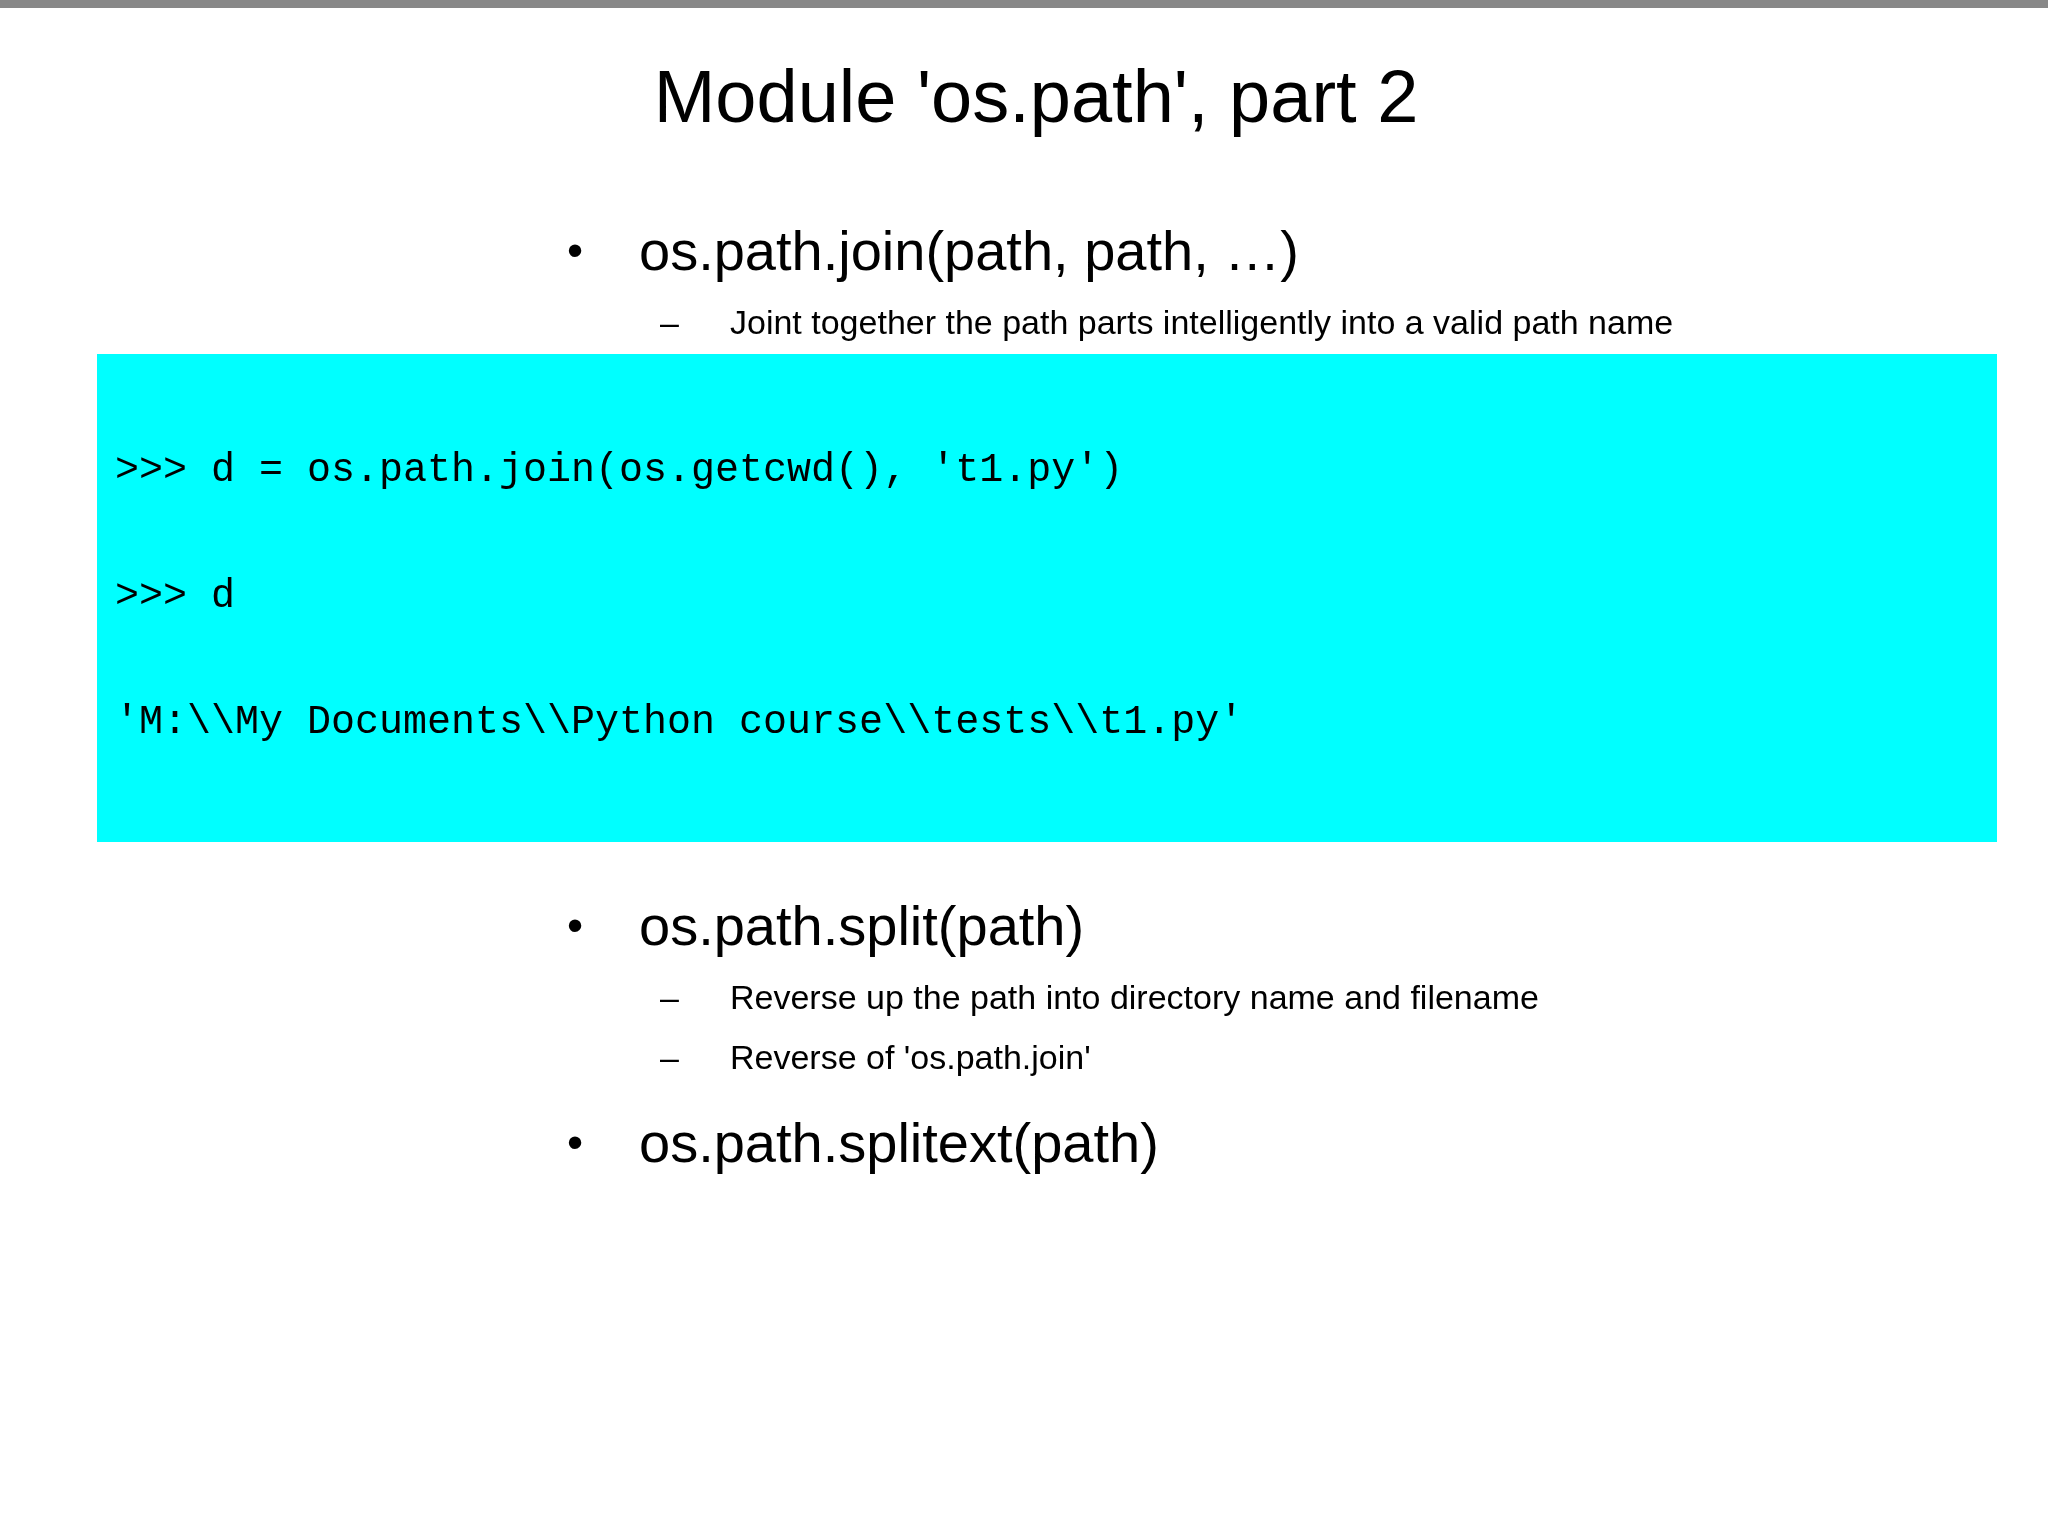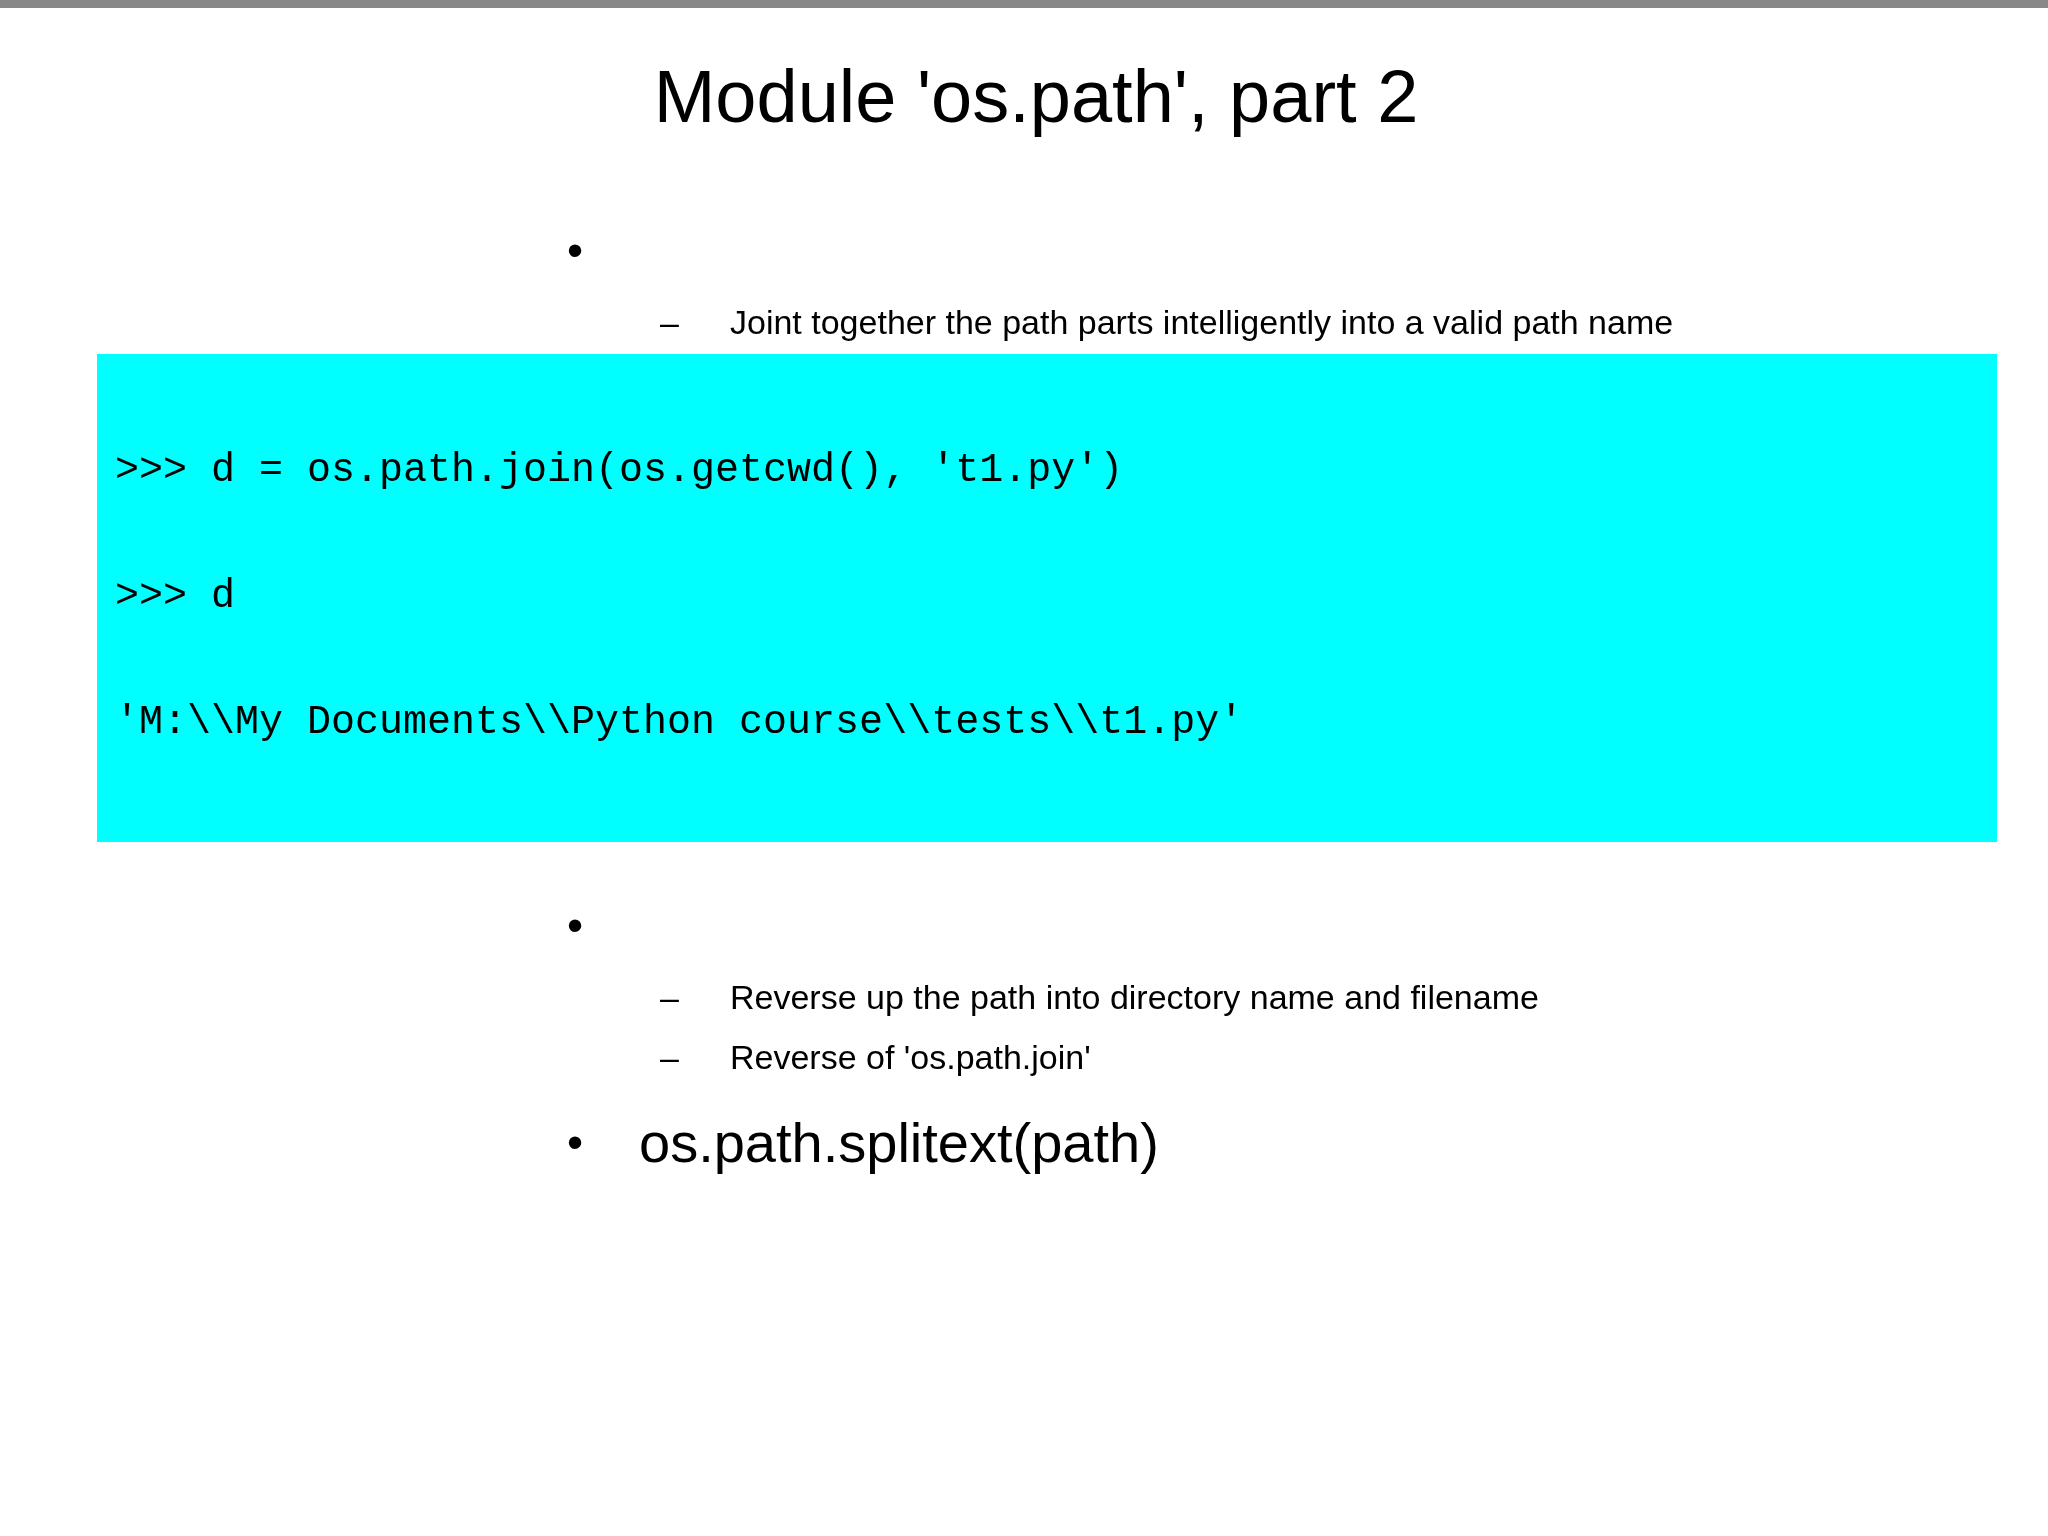--- a/index.html
+++ b/index.html
@@ -69,35 +69,37 @@
 </head>
 <body>
 
 <div class="slide">
 
   <div class="title">Module 'os.path', part 2</div>
 
   <section class="sec-join">
     <div class="bullet-row">
       <span class="bullet-marker">•</span>
+      <span class="bullet-text">os.path.join(path, path, …)</span>
     </div>
     <div class="sub-row">
       <span class="dash-marker">–</span>
       <span class="sub-text">Joint together the path parts intelligently into a valid path name</span>
     </div>
     <div class="code-block">
       <div class="code-line">&gt;&gt;&gt; d = os.path.join(os.getcwd(), 't1.py')</div>
       <div class="code-line">&gt;&gt;&gt; d</div>
       <div class="code-line">'M:\\My Documents\\Python course\\tests\\t1.py'</div>
     </div>
   </section>
 
   <section class="sec-split">
     <div class="bullet-row">
       <span class="bullet-marker">•</span>
+      <span class="bullet-text">os.path.split(path)</span>
     </div>
     <div class="sub-row">
       <span class="dash-marker">–</span>
       <span class="sub-text">Reverse up the path into directory name and filename</span>
     </div>
     <div class="sub-row">
       <span class="dash-marker">–</span>
       <span class="sub-text">Reverse of 'os.path.join'</span>
     </div>
   </section>

